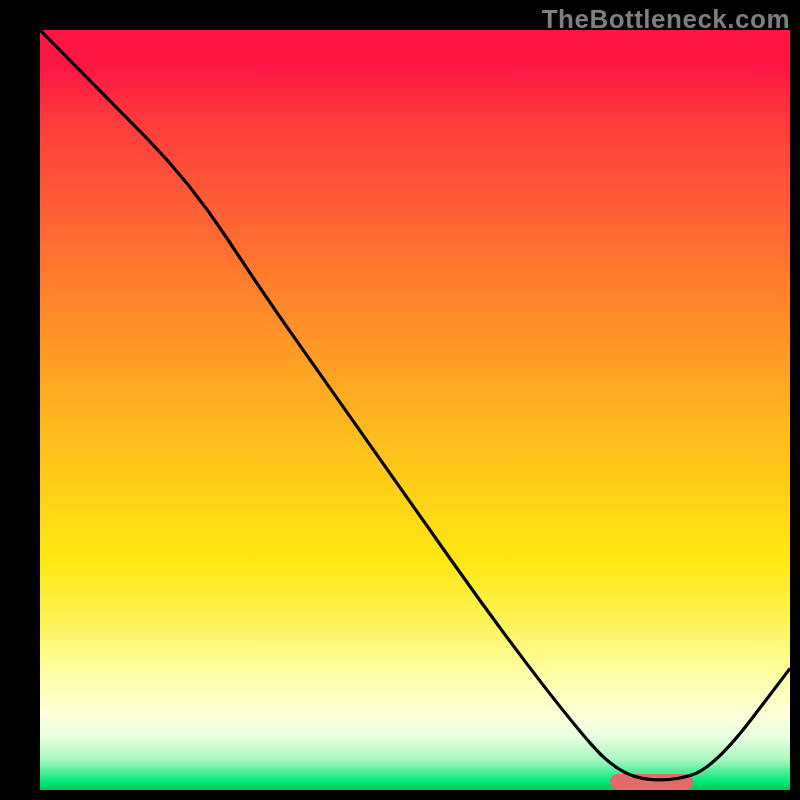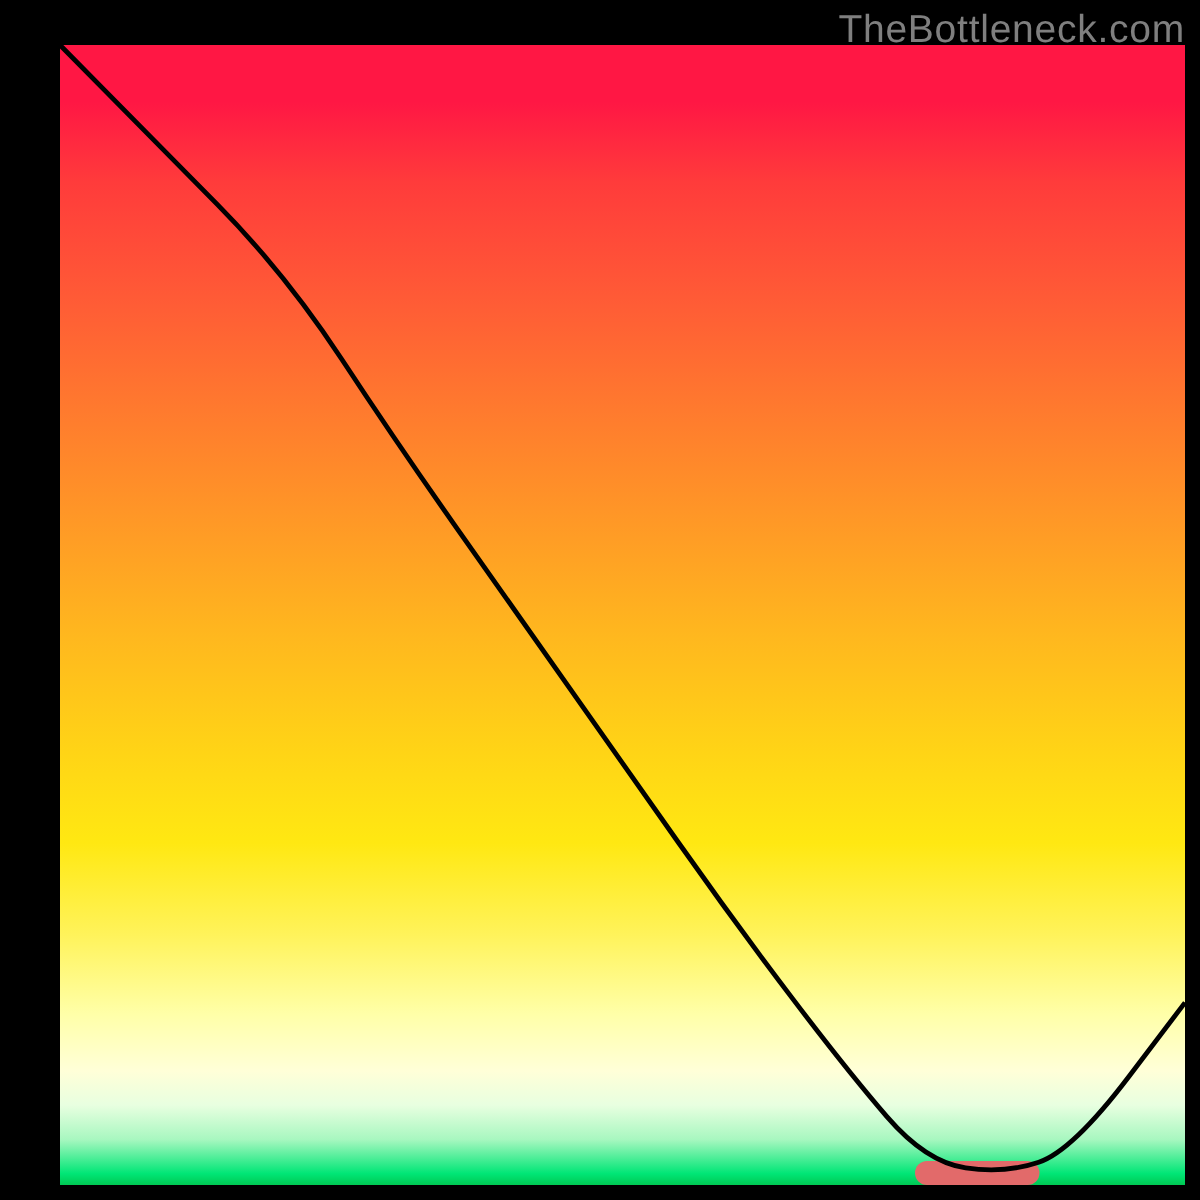--- a/index.html
+++ b/index.html
@@ -52,21 +52,21 @@
     width: 90px;
     height: 16px;
     background: #e26a6a;
     border-radius: 8px;
   }
   .watermark {
     position: absolute;
     top: 4px;
     right: 10px;
     font-size: 26px;
-    font-weight: 400;
+    font-weight: 700;
     letter-spacing: 0.5px;
     color: #7f7f7f;
     user-select: none;
   }
   svg.curve {
     position: absolute;
     inset: 0;
   }
 </style>
 </head>

